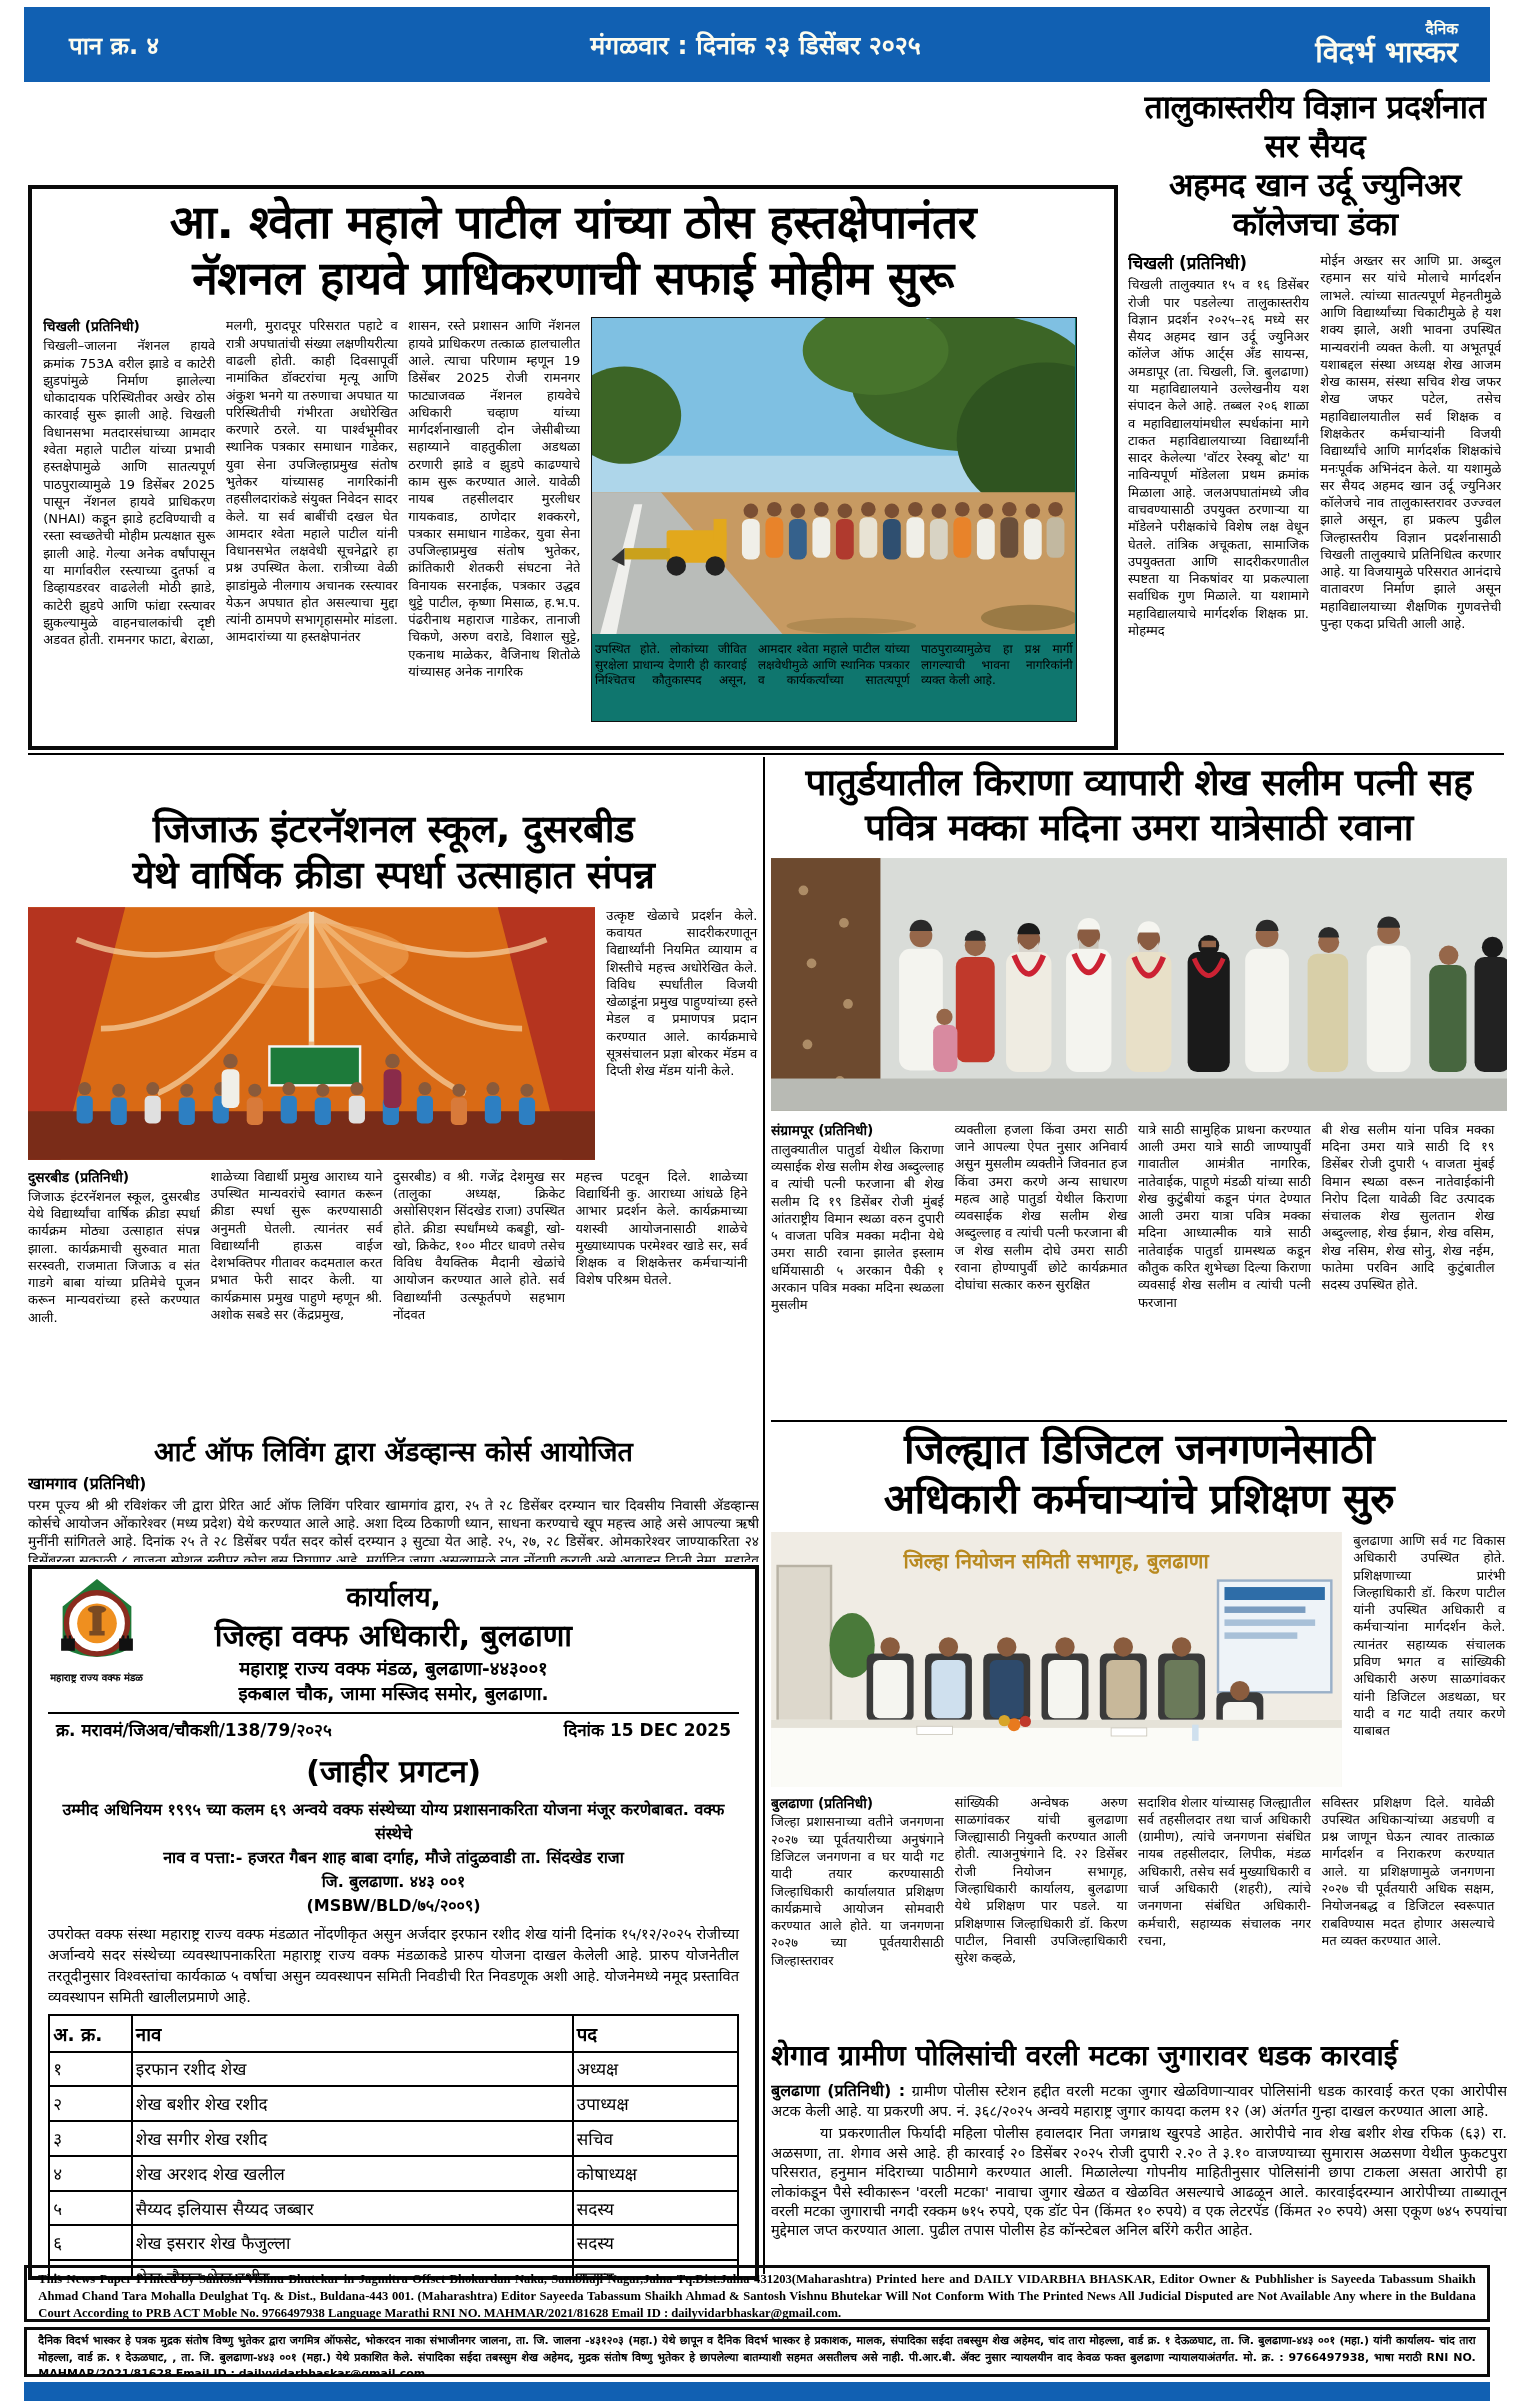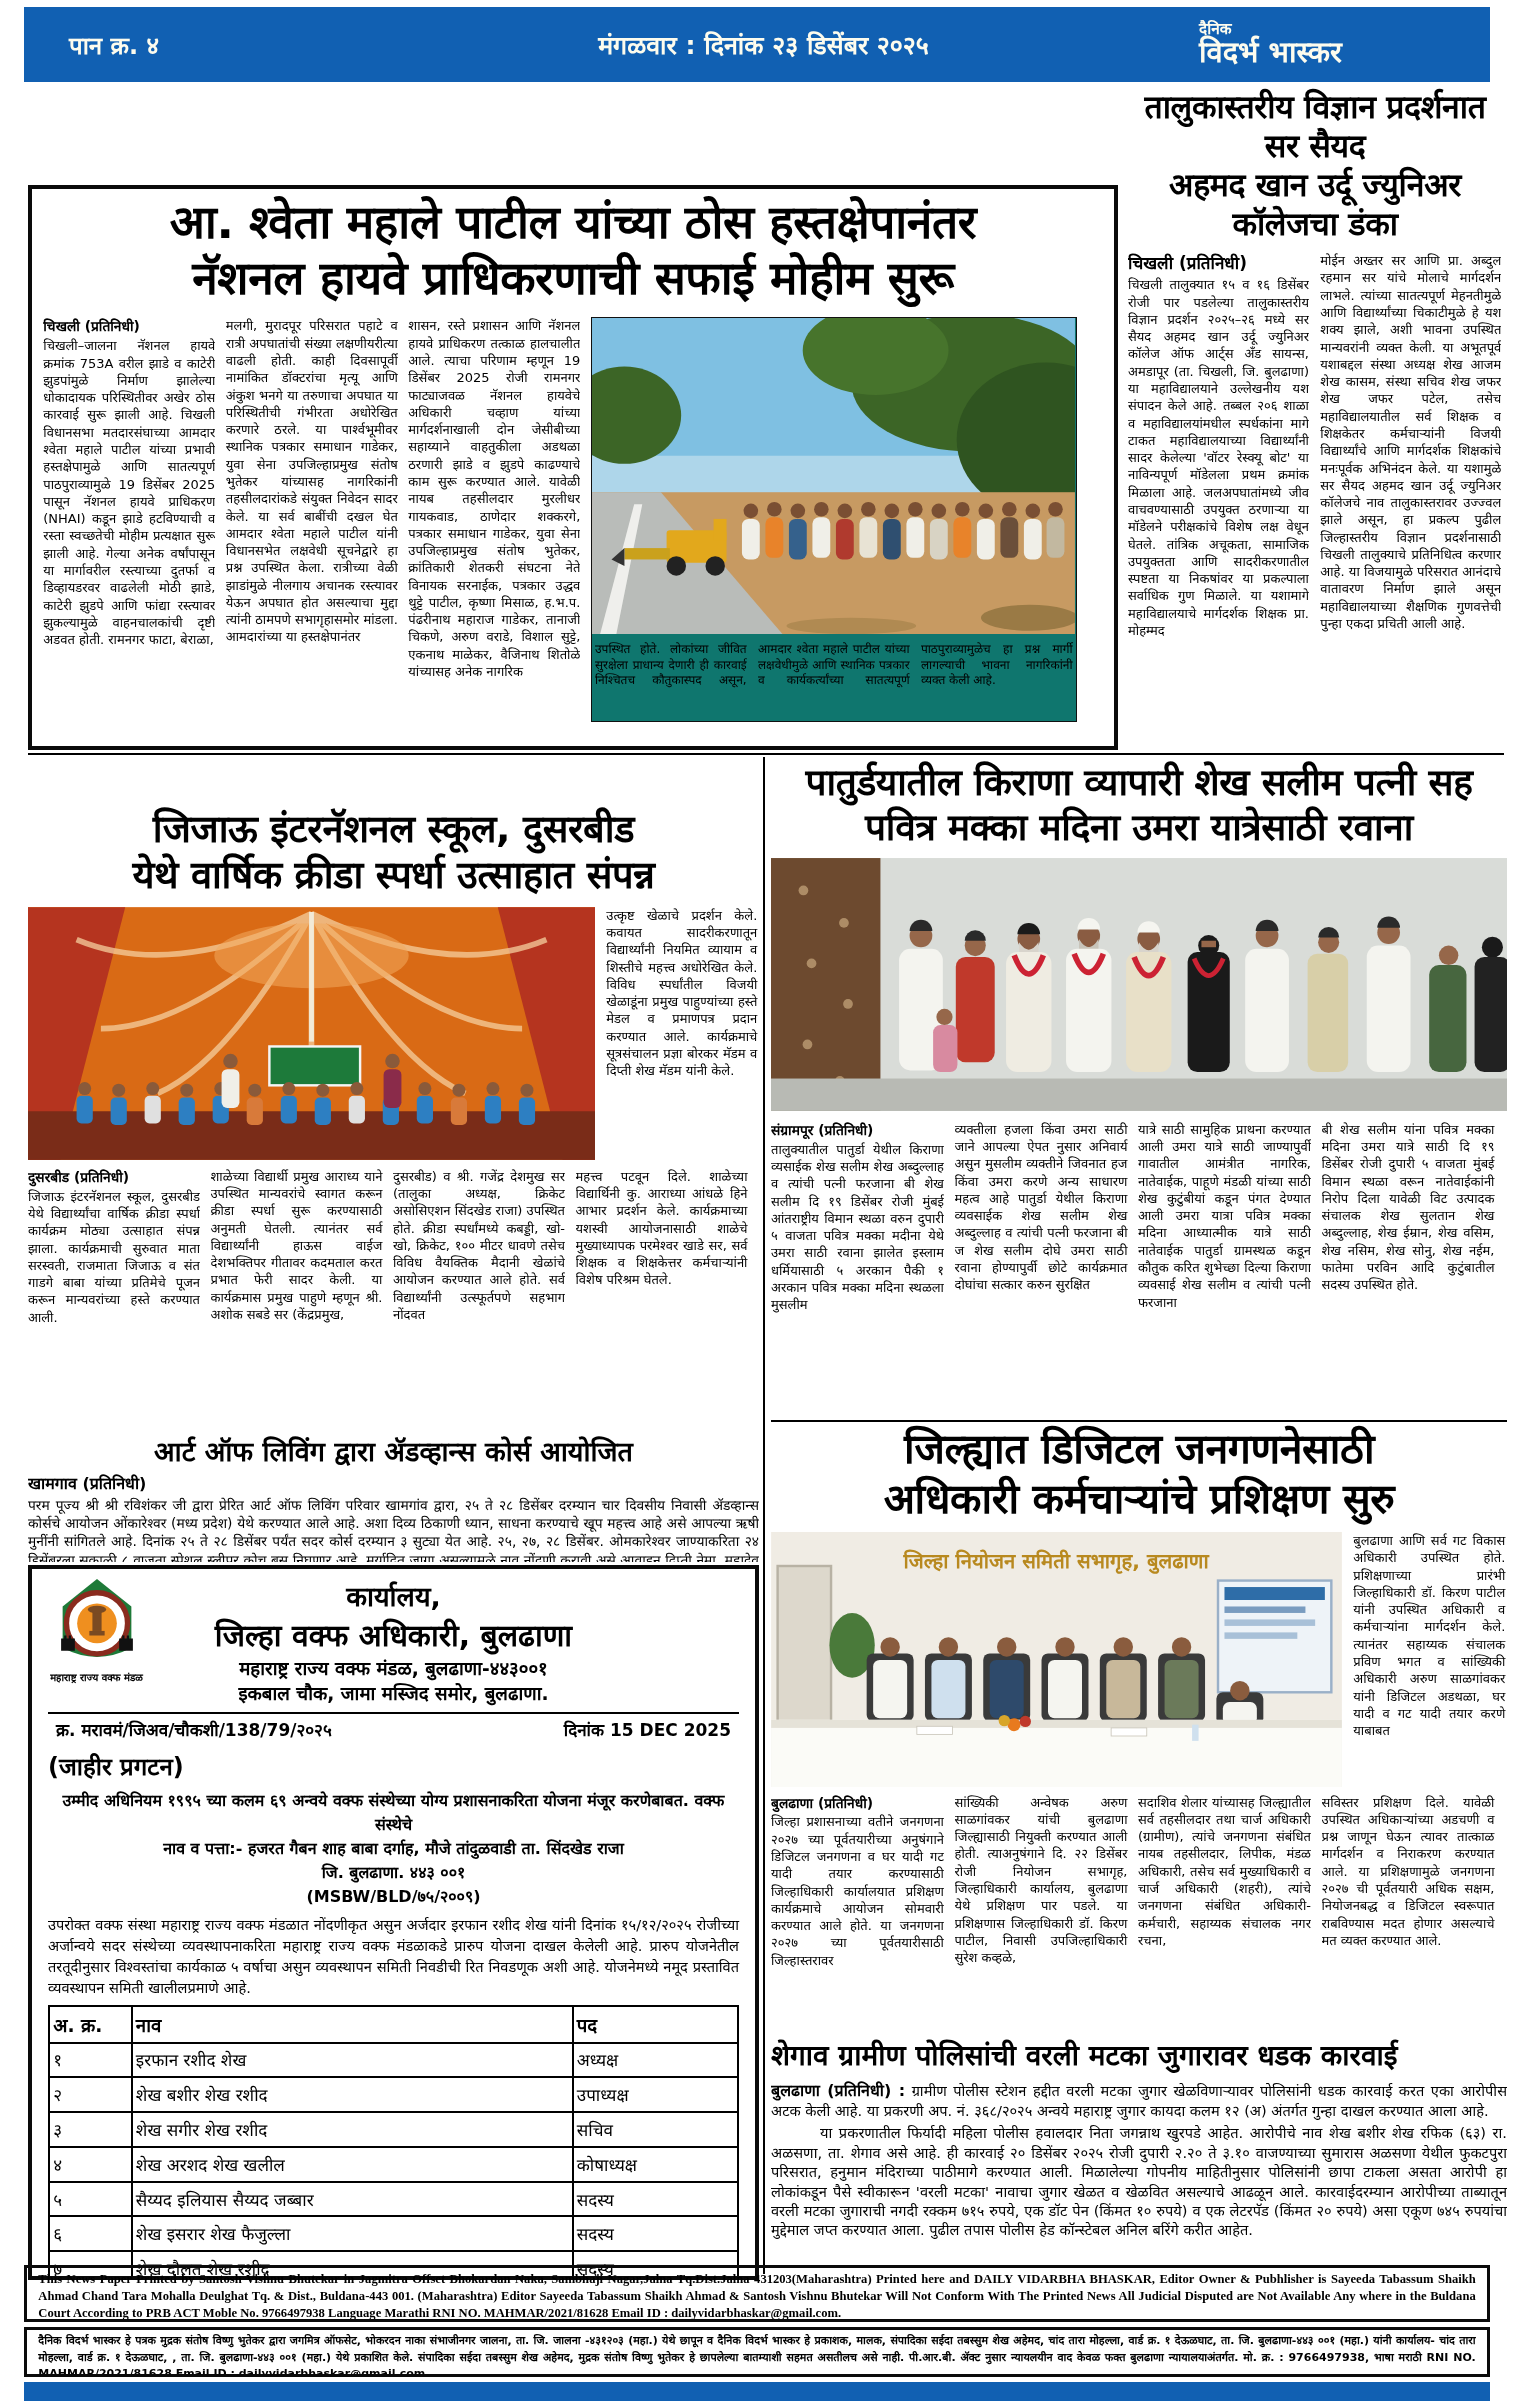--- a/index.html
+++ b/index.html
@@ -4,21 +4,21 @@
 <style>
   html,body{margin:0;padding:0;background:#e8e8e8;}
   .page{position:relative;width:1515px;height:2401px;background:#ffffff;overflow:hidden;
         font-family:"DejaVu Sans","Liberation Sans",sans-serif;color:#000;}
   .abs{position:absolute;}
 
   
   .topbar{background:#1160b2;color:#fdfcee;display:flex;align-items:center;}
   .topbar .pageno{font-size:24px;font-weight:700;padding-left:45px;width:259px;}
   .topbar .date{flex:1;text-align:center;font-size:25px;font-weight:700;}
-  .topbar .masthead{width:275px;text-align:left;padding-right:16px;line-height:1.05;}
+  .topbar .masthead{width:275px;text-align:right;padding-right:32px;line-height:1.05;}
   .masthead .m-top{font-size:15.4px;font-weight:700;}
   .masthead .m-main{font-size:29px;font-weight:800;}
 
   
   .hl{font-weight:800;text-align:center;line-height:1.22;letter-spacing:-0.4px;}
   .body-txt{font-size:13px;line-height:1.33;text-align:justify;}
   .dateline{font-weight:800;font-size:13.8px;margin-bottom:1.6px;}
   .colrow{display:flex;overflow:hidden;}
   .colrow .col{overflow:hidden;}
   .rule-v{background:#000;width:1.6px;}
@@ -41,21 +41,21 @@
   .wakf{border:4px solid #0a0a0a;box-sizing:border-box;padding:8px 16px;overflow:hidden;}
   .wakf-head{position:relative;text-align:center;}
   .wk1{font-size:27px;font-weight:800;}
   .wk2{font-size:30px;font-weight:800;}
   .wk3{font-size:18.6px;font-weight:800;}
   .wk4{font-size:18.6px;font-weight:800;}
   .wakf-logo{position:absolute;left:0;top:0;width:97px;text-align:center;}
   .wakf-logo .lg-cap{font-size:10px;font-weight:700;margin-top:1.6px;}
   .wakf-div{border-top:2.4px solid #000;margin:6.5px 0 4.9px 0;}
   .refrow{display:flex;justify-content:space-between;font-size:17px;font-weight:700;margin:1.6px 8px;}
-  .jahir{text-align:left;font-size:24px;font-weight:800;margin:8px 0 6.5px 0;}
+  .jahir{text-align:center;font-size:31px;font-weight:800;margin:8px 0 6.5px 0;}
   .intro{text-align:center;font-size:16px;font-weight:700;line-height:1.5;}
   .wakf p.justp{font-size:14.6px;line-height:1.42;text-align:justify;margin:6.5px 0;}
   table.wktable{width:100%;border-collapse:collapse;margin:6.5px 0 4.9px 0;}
   table.wktable th,table.wktable td{border:2.4px solid #000;text-align:left;font-size:17px;padding:4.9px 3.2px;}
   table.wktable th{font-size:18.6px;font-weight:800;}
 
   
   .fbox{border:3.2px solid #0a0a0a;box-sizing:border-box;padding:3.2px 11.3px;text-align:justify;overflow:hidden;}
   .fbox.en{font-family:"Liberation Serif","DejaVu Serif",serif;font-weight:700;font-size:12.6px;line-height:1.35;}
   .fbox.mr{font-size:11px;line-height:1.5;font-weight:600;}

